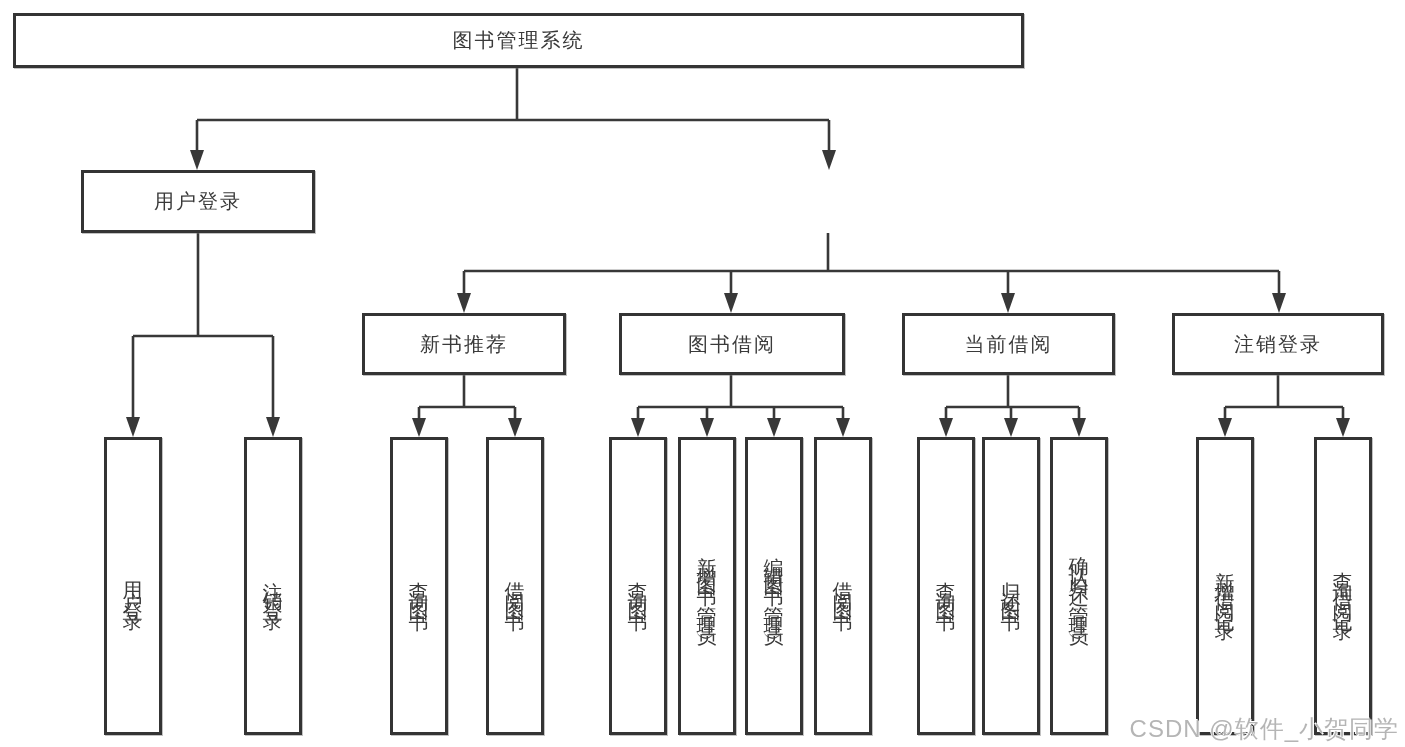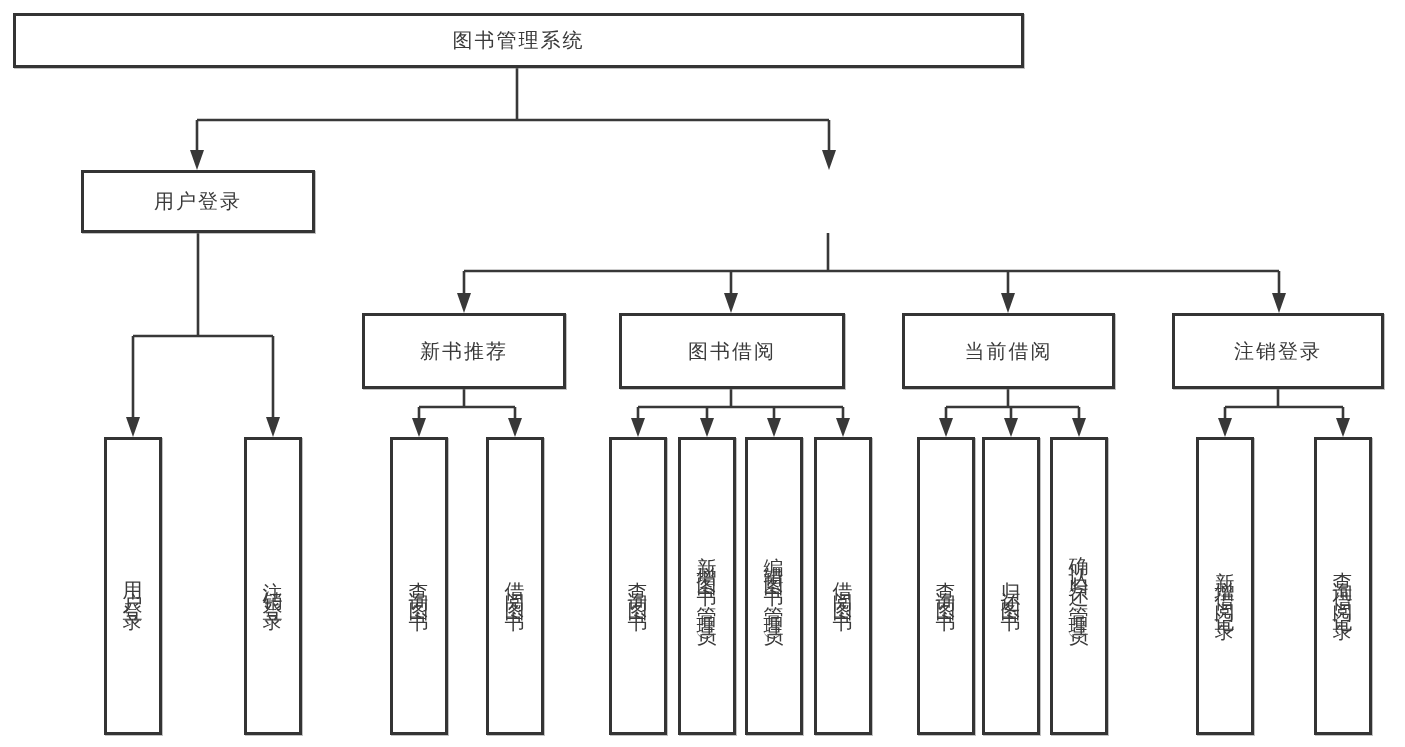--- a/index.html
+++ b/index.html
@@ -36,21 +36,21 @@
   }
   .node span {
     white-space: nowrap;
   }
   .hbox span {
     letter-spacing: 2px;
   }
   .root  { left: 13px;   top: 13px;  width: 1011px; height: 55px; }
   .l2a   { left: 81px;   top: 170px; width: 234px;  height: 63px; }
   .l2b   { left: 711px;  top: 170px; width: 234px;  height: 63px; }
-  .l3    { top: 313px;   height: 76px; }
+  .l3    { top: 313px;   height: 62px; }
   .l3a   { left: 362px;  width: 204px; }
   .l3b   { left: 619px;  width: 226px; }
   .l3c   { left: 902px;  width: 213px; }
   .l3d   { left: 1172px; width: 212px; }
   .leaf  { top: 437px;   height: 298px; width: 58px; }
   .leaf span {
     writing-mode: vertical-rl;
     text-orientation: mixed;
     letter-spacing: 10px;
     line-height: 1;
@@ -183,14 +183,15 @@
     <span>确认归还（管理员）</span>
   </div>
 
   <div class="node leaf p12">
     <span>新增借阅记录</span>
   </div>
   <div class="node leaf p13">
     <span>查询借阅记录</span>
   </div>
 
+  <div class="watermark">CSDN @软件_小贺同学</div>
 
 </div>
 
 </body></html>

